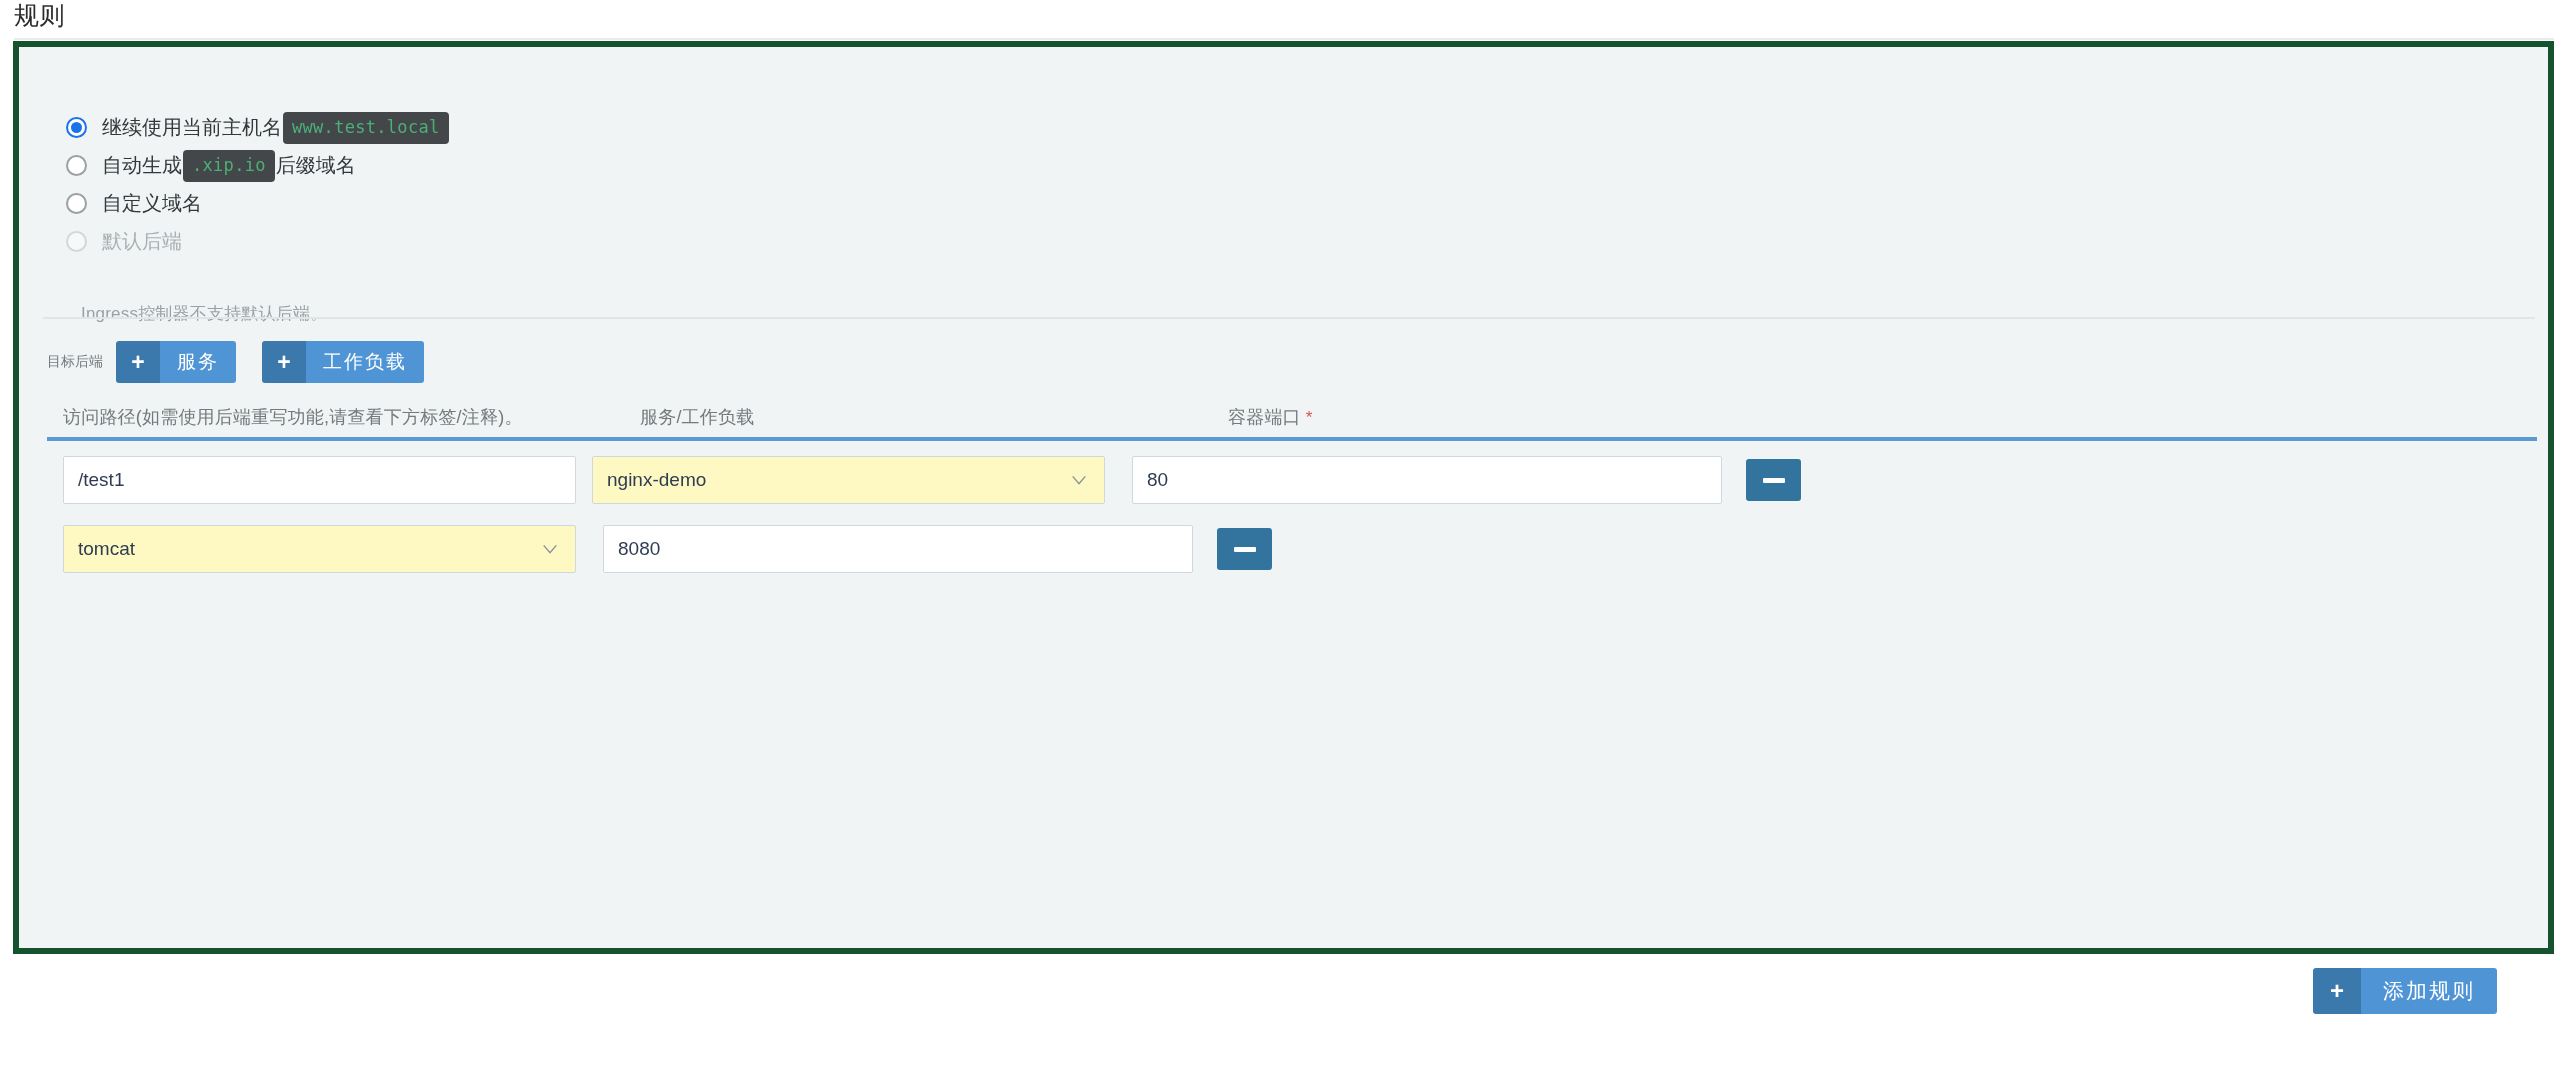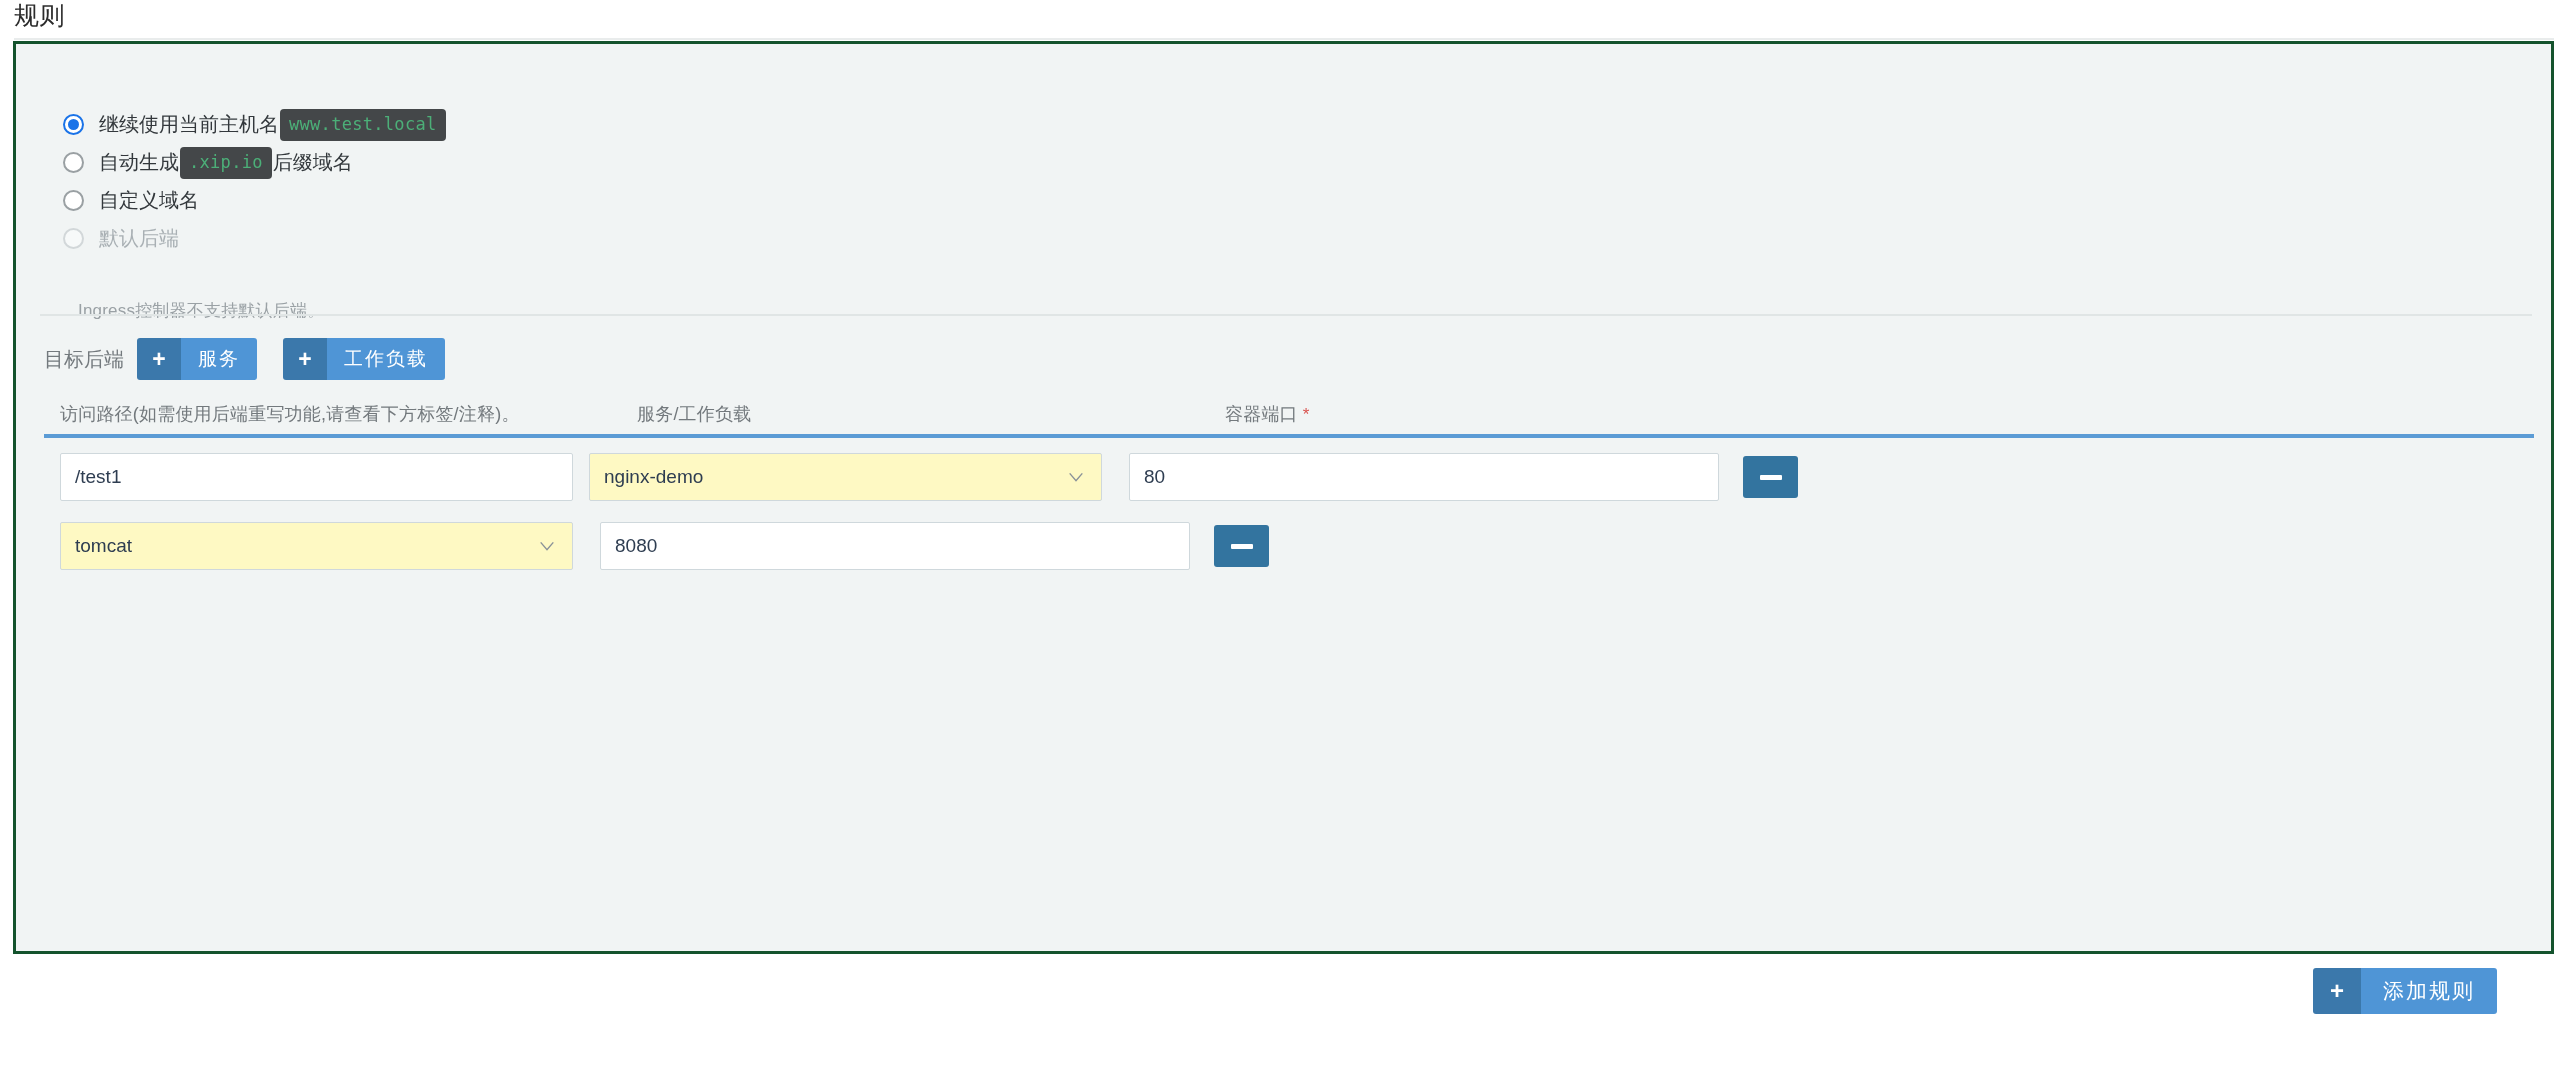--- a/index.html
+++ b/index.html
@@ -31,21 +31,21 @@
   }
 
   
   .panel {
     position: absolute;
     left: 13px;
     top: 41px;
     width: 2541px;
     height: 913px;
     background: #f1f4f4;
-    border: 3px solid #14532d;
+    border: 6px solid #14532d;
     box-sizing: border-box;
   }
 
   
   .radio-group {
     position: absolute;
     left: 47px;
     top: 62px;
   }
   .radio-row {
@@ -128,21 +128,21 @@
 
   
   .backend-row {
     position: absolute;
     left: 28px;
     top: 294px;
     display: flex;
     align-items: center;
   }
   .backend-label {
-    font-size: 20px;
+    font-size: 14px;
     color: #73797d;
     margin-right: 13px;
     white-space: nowrap;
   }
   .split-btn {
     display: inline-flex;
     align-items: stretch;
     height: 42px;
     border-radius: 3px;
     overflow: hidden;

